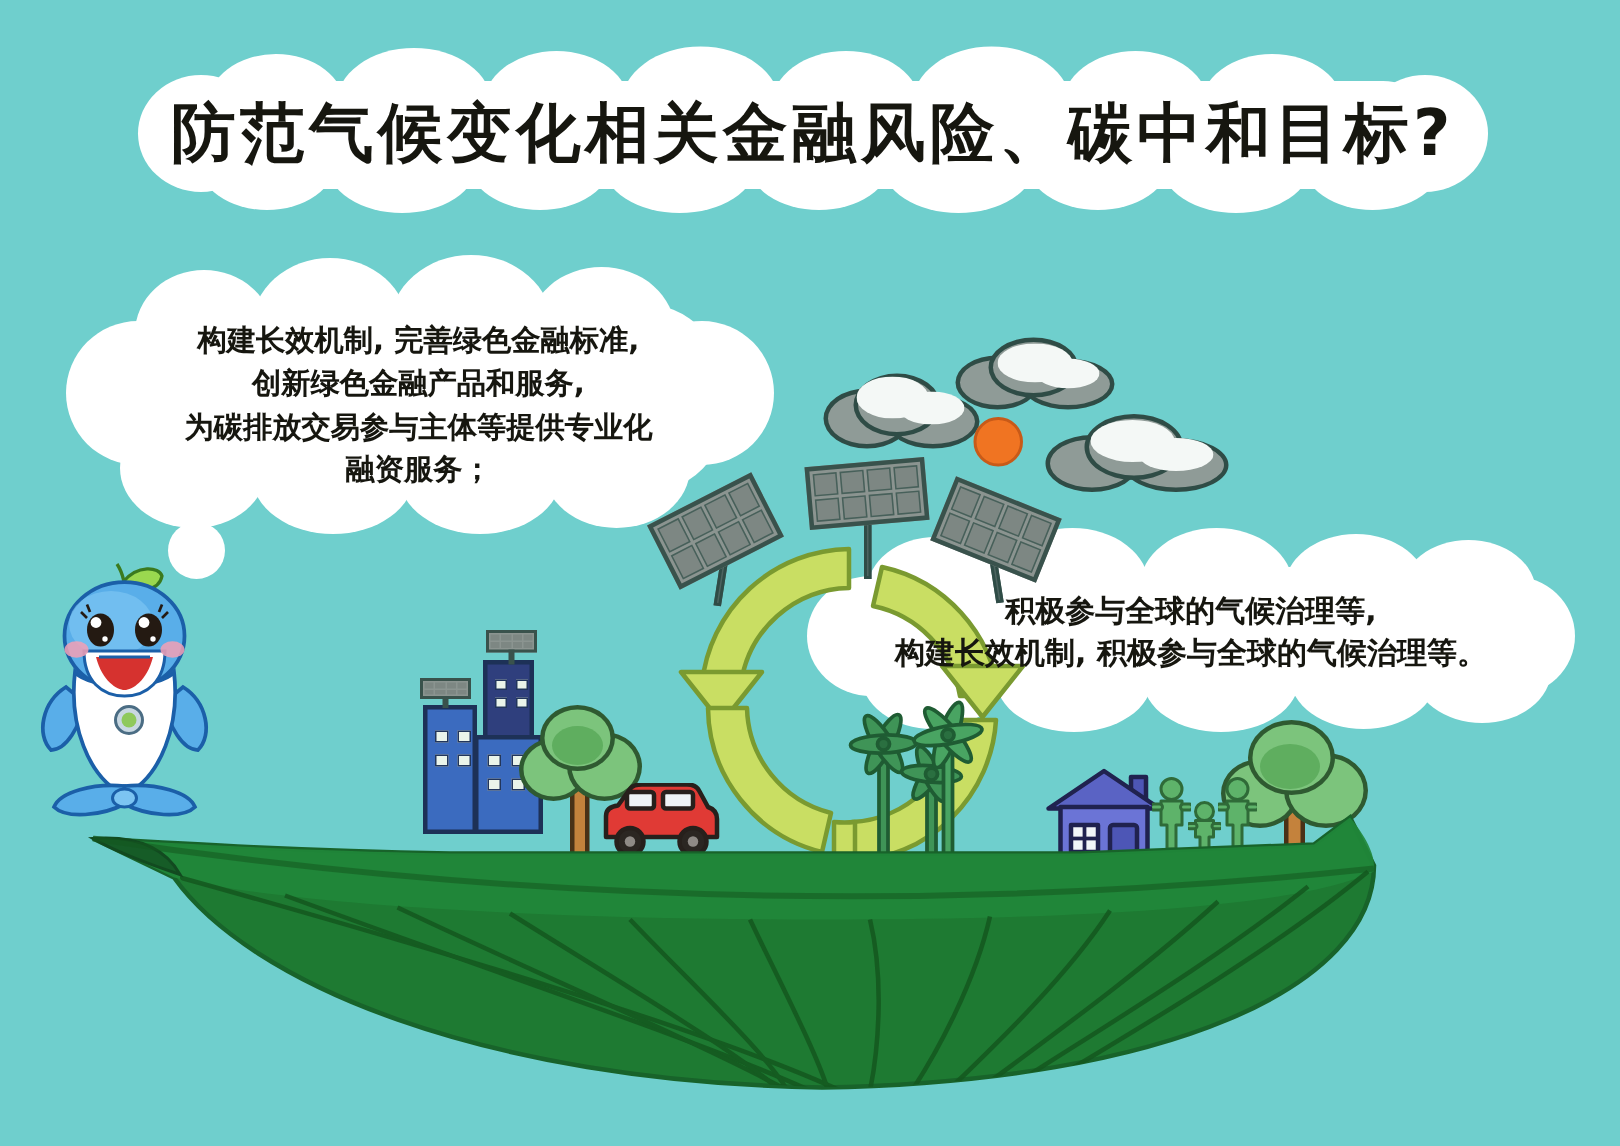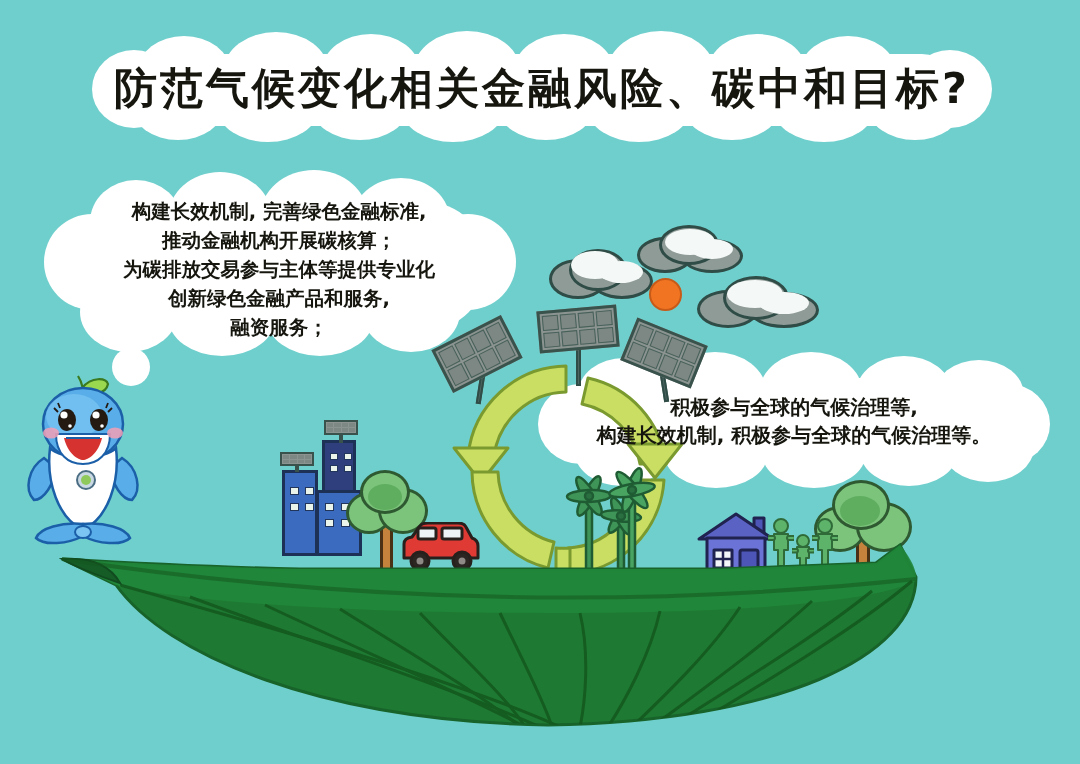--- a/index.html
+++ b/index.html
@@ -517,23 +517,22 @@
     <div class="lobe" style="left:124px; top:-6px; width:104px; height:92px;"></div>
     <div class="lobe" style="left:216px; top:-8px; width:108px; height:94px;"></div>
     <div class="lobe" style="left:308px; top:0px;  width:98px; height:86px;"></div>
     <div class="lobe" style="left:36px;  top:94px; width:98px; height:80px;"></div>
     <div class="lobe" style="left:124px; top:100px;width:108px; height:78px;"></div>
     <div class="lobe" style="left:222px; top:100px;width:108px; height:78px;"></div>
     <div class="lobe" style="left:318px; top:94px; width:98px; height:80px;"></div>
   </div>
   <div id="left-text" class="cloud-text">
     <span>构建长效机制, 完善绿色金融标准,</span>
-    <span>推动金融机构开展碳核算；</span>
+    <span>创新绿色金融产品和服务,</span>
     <span>为碳排放交易参与主体等提供专业化</span>
-    <span>创新绿色金融产品和服务,</span>
     <span>融资服务；</span>
   </div>
   <div id="left-tail"></div>
 
   <div id="right-bubble" class="cloud-bubble">
     <div class="body" style="left:30px; top:20px; width:456px; height:86px; border-radius:48px;"></div>
     <div class="lobe" style="left:0px;   top:26px; width:86px; height:80px;"></div>
     <div class="lobe" style="left:428px; top:26px; width:84px; height:80px;"></div>
     <div class="lobe" style="left:40px;  top:0px;  width:92px; height:72px;"></div>
     <div class="lobe" style="left:126px; top:-6px; width:102px; height:78px;"></div>

